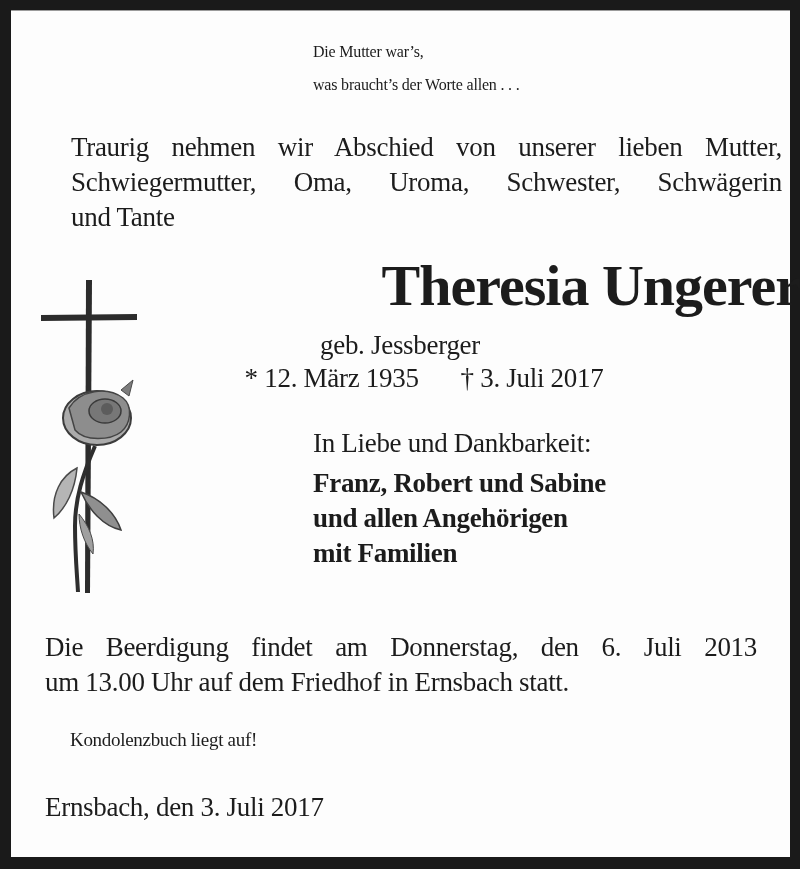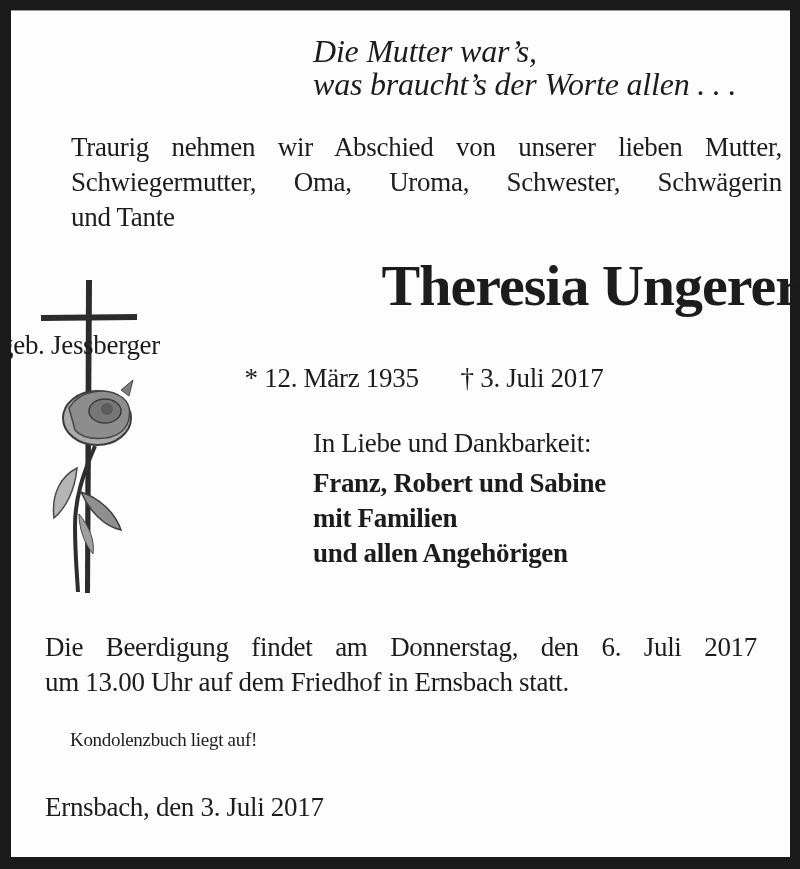--- a/index.html
+++ b/index.html
@@ -14,22 +14,21 @@
   }
   .sheet{
     position:absolute;
     left:11px;top:10px;right:10px;bottom:12px;
     background:#fdfdfd;
     border-top:1px solid #9b9b9b;
   }
   .abs{position:absolute;}
   .quote{
     left:313px;top:35px;
-    font-style:italic;
-    font-size:32px;line-height:33px;
+    font-size:16px;line-height:33px;
     letter-spacing:-0.2px;
     white-space:nowrap;
   }
   .intro{
     left:45px;top:130px;width:711px;
     font-size:27px;line-height:35px;
     letter-spacing:-0.3px;
     margin-left:26px;
   }
   .line-just{text-align:justify;text-align-last:justify;}
@@ -37,20 +36,21 @@
   .cross-art{left:25px;top:258px;width:120px;height:340px;}
   .name{
     left:0;top:252px;width:800px;
     text-align:right;
     font-size:58px;font-weight:700;
     letter-spacing:-1px;
     white-space:nowrap;
   }
   .maiden{
     left:0;top:330px;width:800px;
+    text-align:center;
     font-size:27px;letter-spacing:-0.3px;
     white-space:nowrap;
   }
   .dates{
     left:0;top:363px;width:800px;
     text-align:center;
     font-size:27px;letter-spacing:-0.3px;
     white-space:nowrap;
     margin-left:24px;
   }
@@ -123,26 +123,26 @@
 
   <div class="abs name">Theresia Ungerer</div>
   <div class="abs maiden">geb. Jessberger</div>
   <div class="abs dates">
     <span class="birth">* 12. März 1935</span><span class="death">† 3. Juli 2017</span>
   </div>
 
   <div class="abs gratitude">In Liebe und Dankbarkeit:</div>
   <div class="abs family">
     <div>Franz, Robert und Sabine</div>
+    <div>und allen Angehörigen</div>
     <div>mit Familien</div>
-    <div>und allen Angehörigen</div>
   </div>
 
   <div class="abs funeral">
-    <div class="line-just">Die Beerdigung findet am Donnerstag, den 6. Juli 2017</div>
+    <div class="line-just">Die Beerdigung findet am Donnerstag, den 6. Juli 2013</div>
     <div class="line-left">um 13.00 Uhr auf dem Friedhof in Ernsbach statt.</div>
   </div>
 
   <div class="abs condolence">Kondolenzbuch liegt auf!</div>
 
   <div class="abs place-date">Ernsbach, den 3. Juli 2017</div>
 
 </div>
 
 </body></html>

